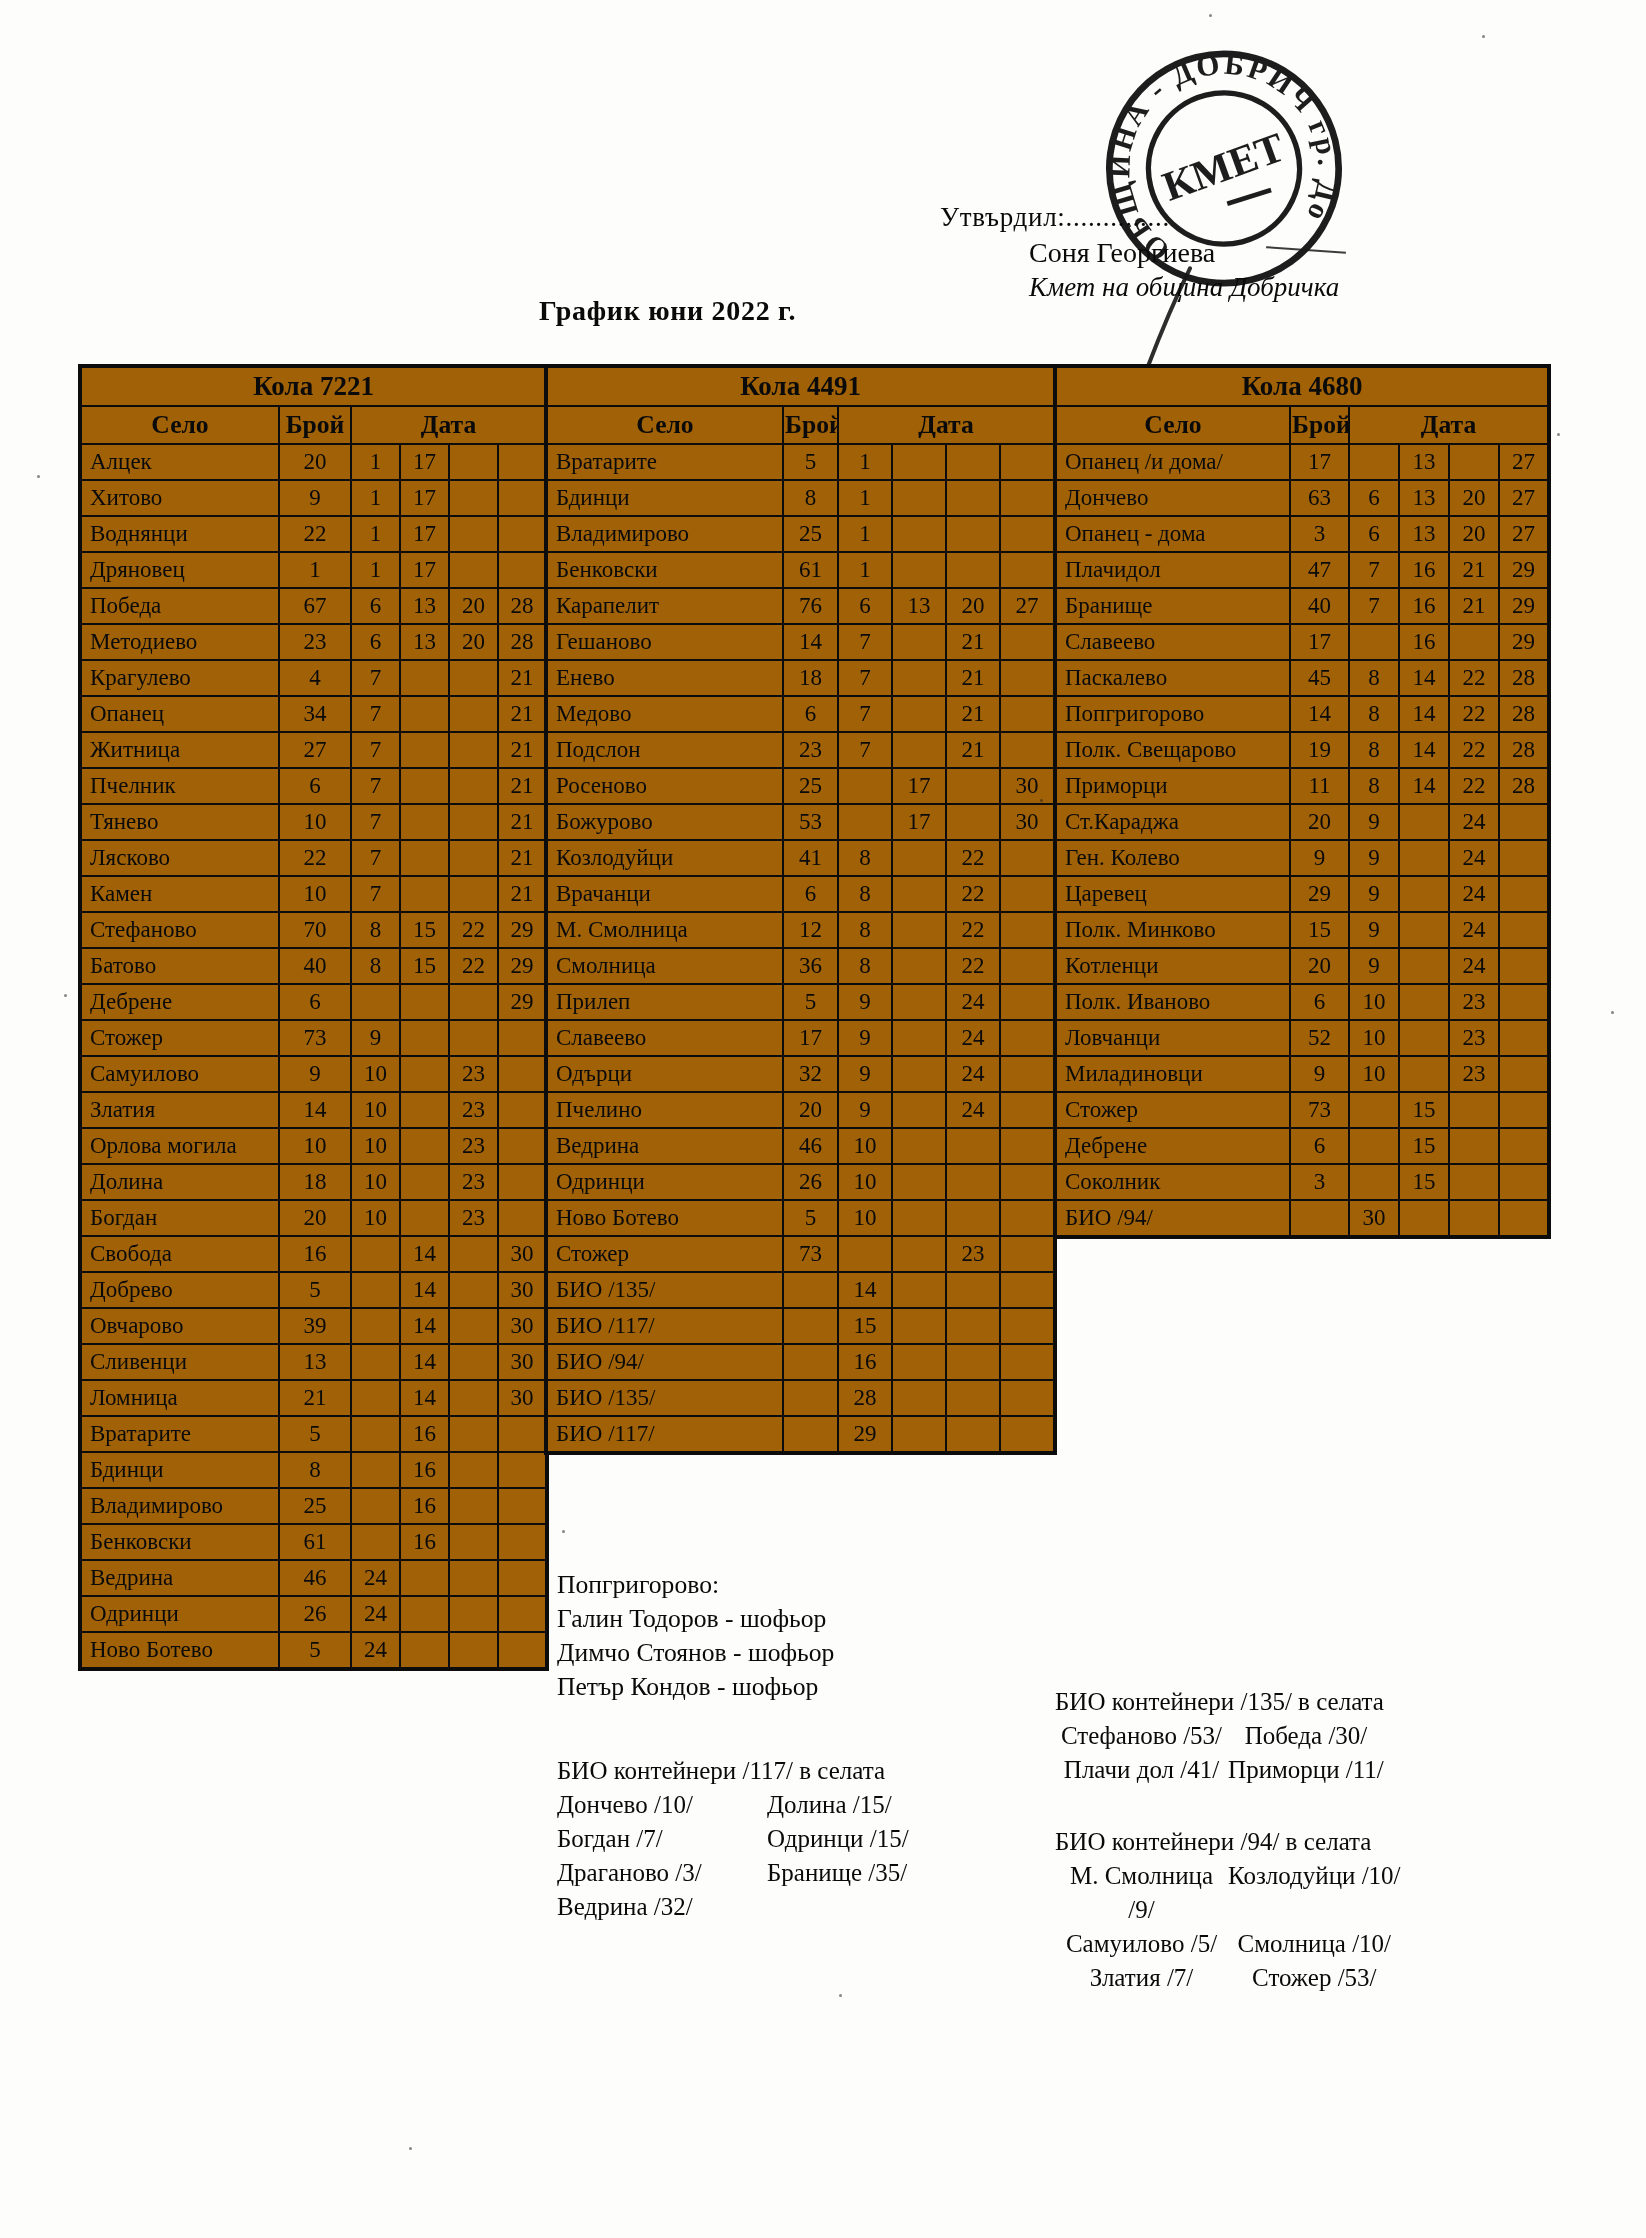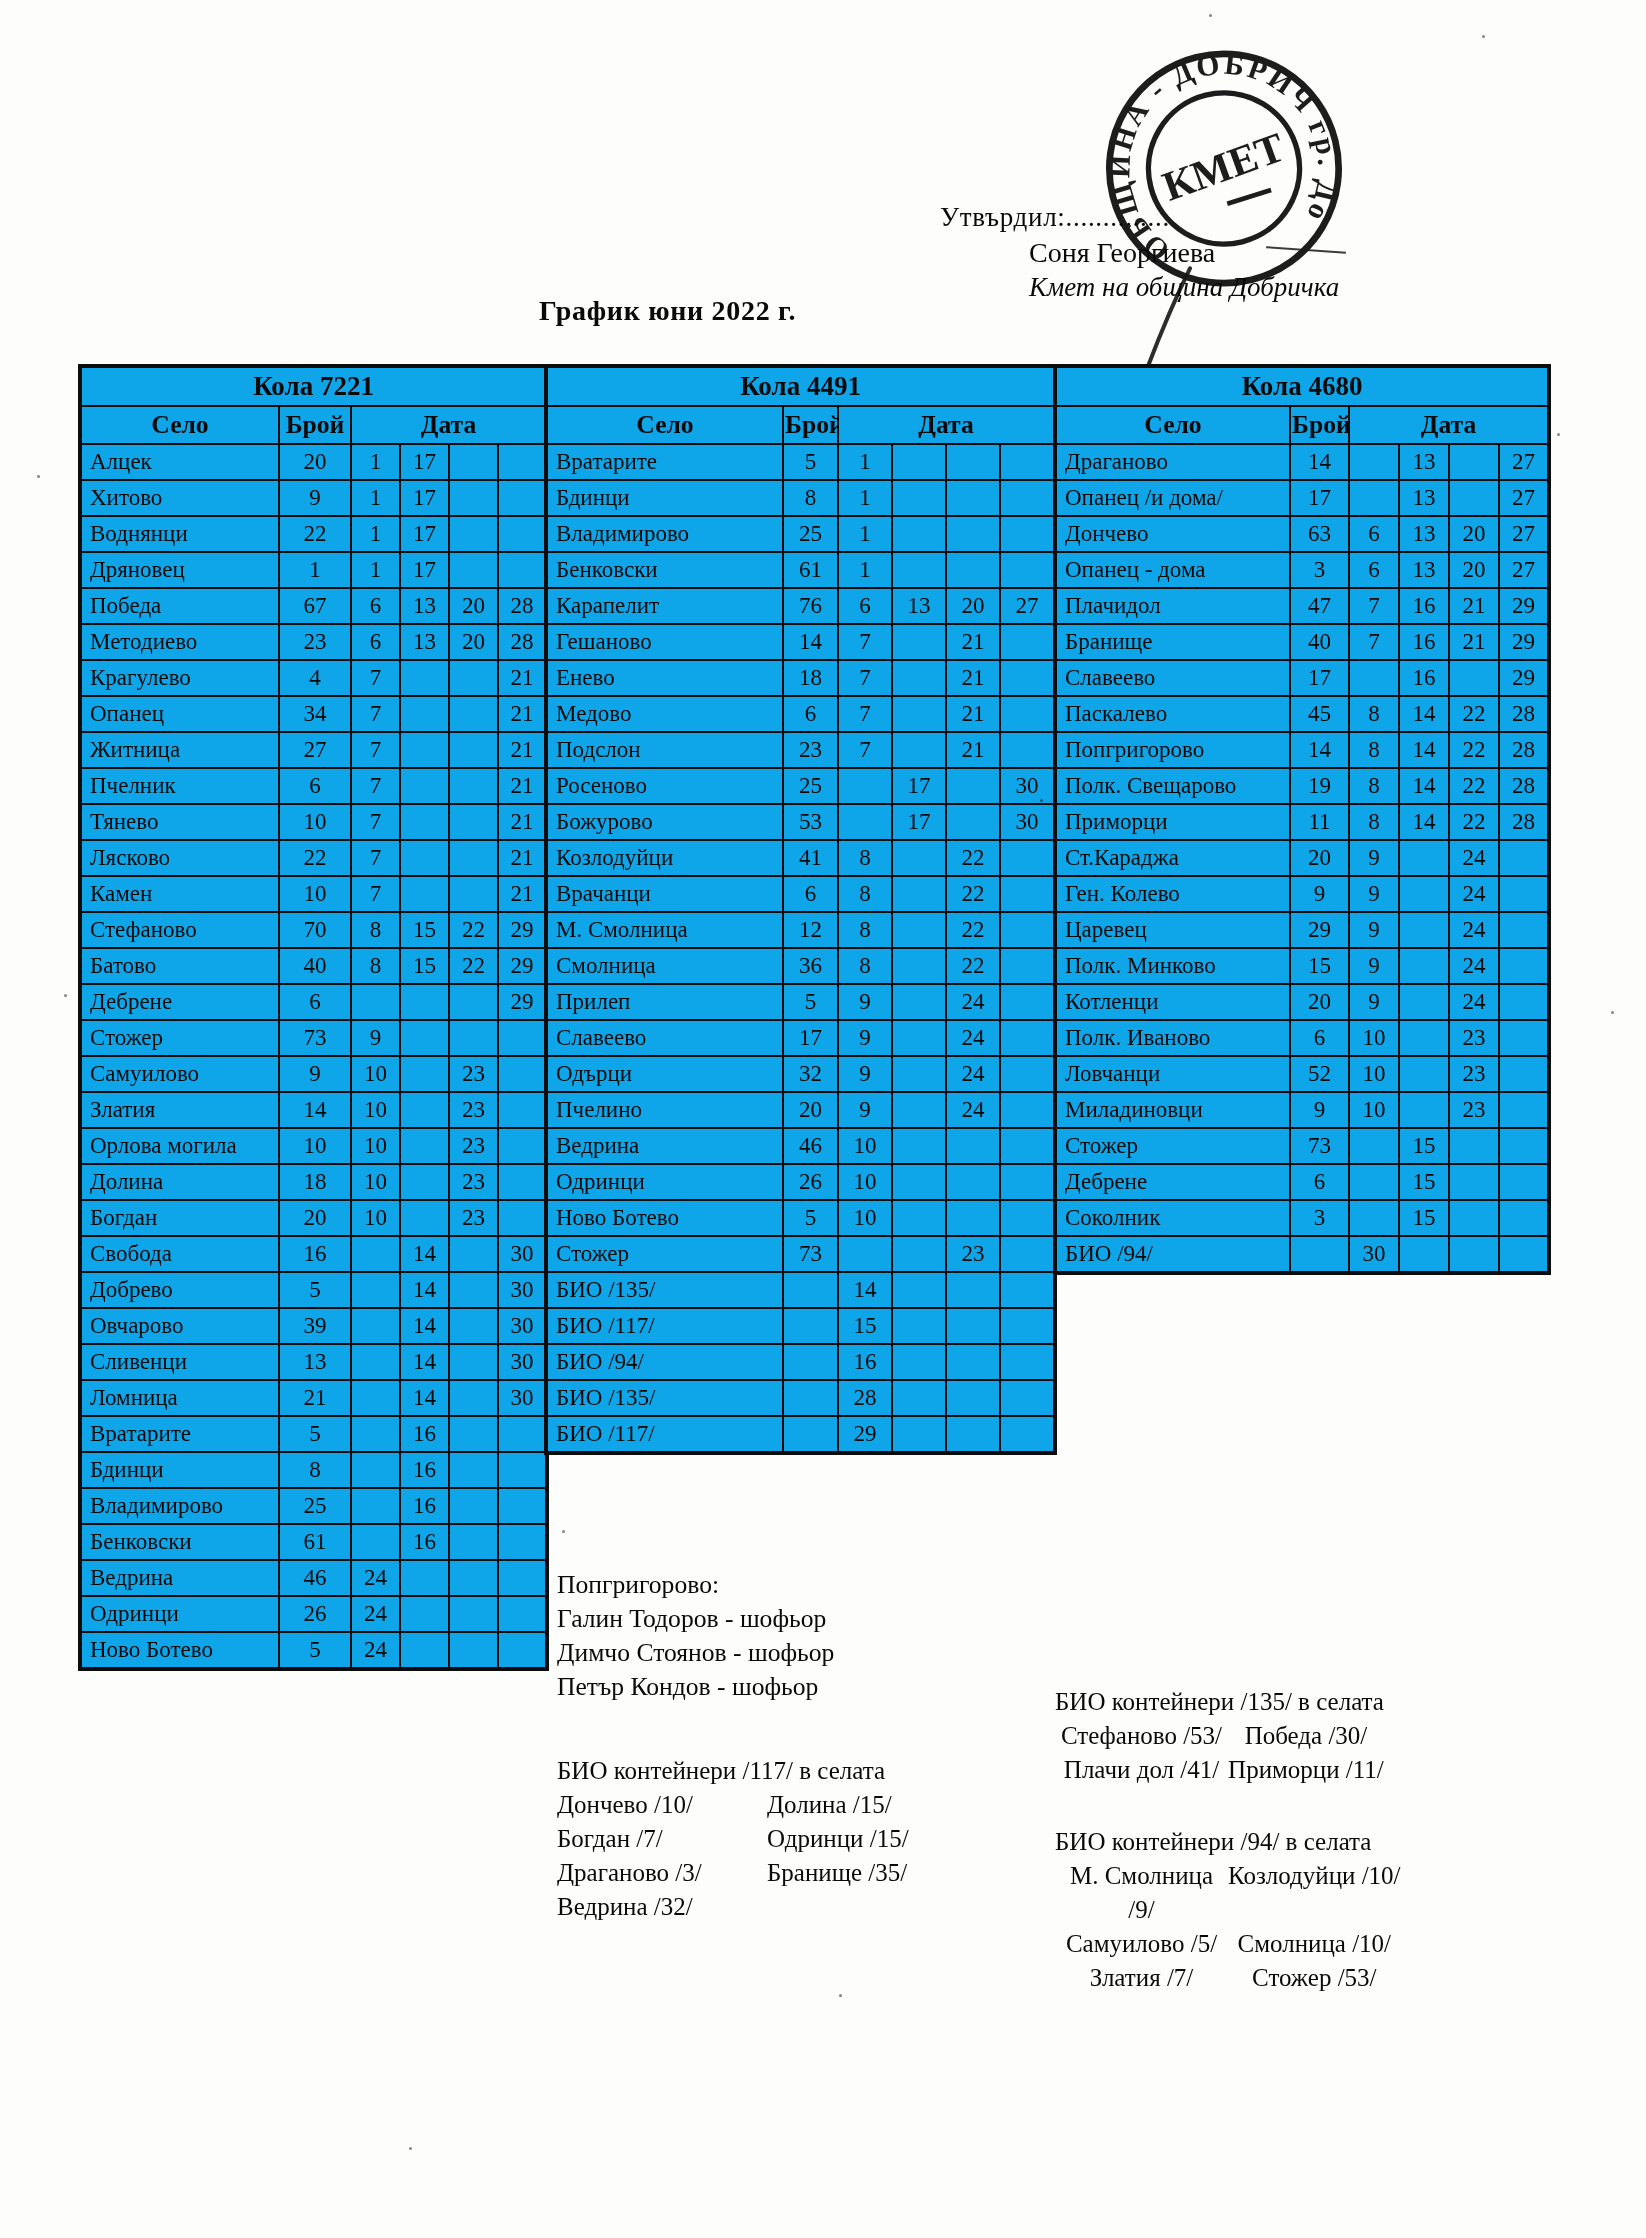--- a/index.html
+++ b/index.html
@@ -13,21 +13,21 @@
   .signer{position:absolute;left:1029px;top:237px;font-size:28px;}
   .signer-role{position:absolute;left:1029px;top:272px;font-size:27px;font-style:italic;}
   .pen-dash{position:absolute;left:1266px;top:249px;width:80px;border-top:2.7px solid #1a1a1a;transform:rotate(4deg);opacity:.85;}
   
   .doc-title{position:absolute;left:539px;top:295px;font-size:28px;font-weight:bold;letter-spacing:0.7px;}
   
   .stamp{position:absolute;left:1079px;top:20px;width:290px;height:297px;opacity:.94;}
   
   table.sched{
     position:absolute;top:364px;border-collapse:collapse;table-layout:fixed;
-    background:#0ea5e9;
+    background:#a16207;
   }
   table.sched th,table.sched td{
     border:2.7px solid #0c0c0c;overflow:hidden;white-space:nowrap;
   }
   table.sched{border:4px solid #0c0c0c;}
   th.car{height:35px;font-size:27px;font-weight:bold;text-align:center;}
   th.colhead{height:34px;font-size:25.6px;font-weight:bold;text-align:center;}
   td{height:32px;font-size:23px;}
   td.village{text-align:left;padding-left:8px;}
   td.count,td.date{text-align:center;}
@@ -632,28 +632,20 @@
         <th class="car" colspan="6">Кола 4680</th>
       </tr>
       <tr>
         <th class="colhead">Село</th>
         <th class="colhead">Брой</th>
         <th class="colhead" colspan="4">Дата</th>
       </tr>
     </thead>
     <tbody>
         <tr>
-          <td class="village">Драганово</td>
-          <td class="count">14</td>
-          <td class="date"></td>
-          <td class="date">13</td>
-          <td class="date"></td>
-          <td class="date">27</td>
-        </tr>
-        <tr>
           <td class="village">Опанец /и дома/</td>
           <td class="count">17</td>
           <td class="date"></td>
           <td class="date">13</td>
           <td class="date"></td>
           <td class="date">27</td>
         </tr>
         <tr>
           <td class="village">Дончево</td>
           <td class="count">63</td>

